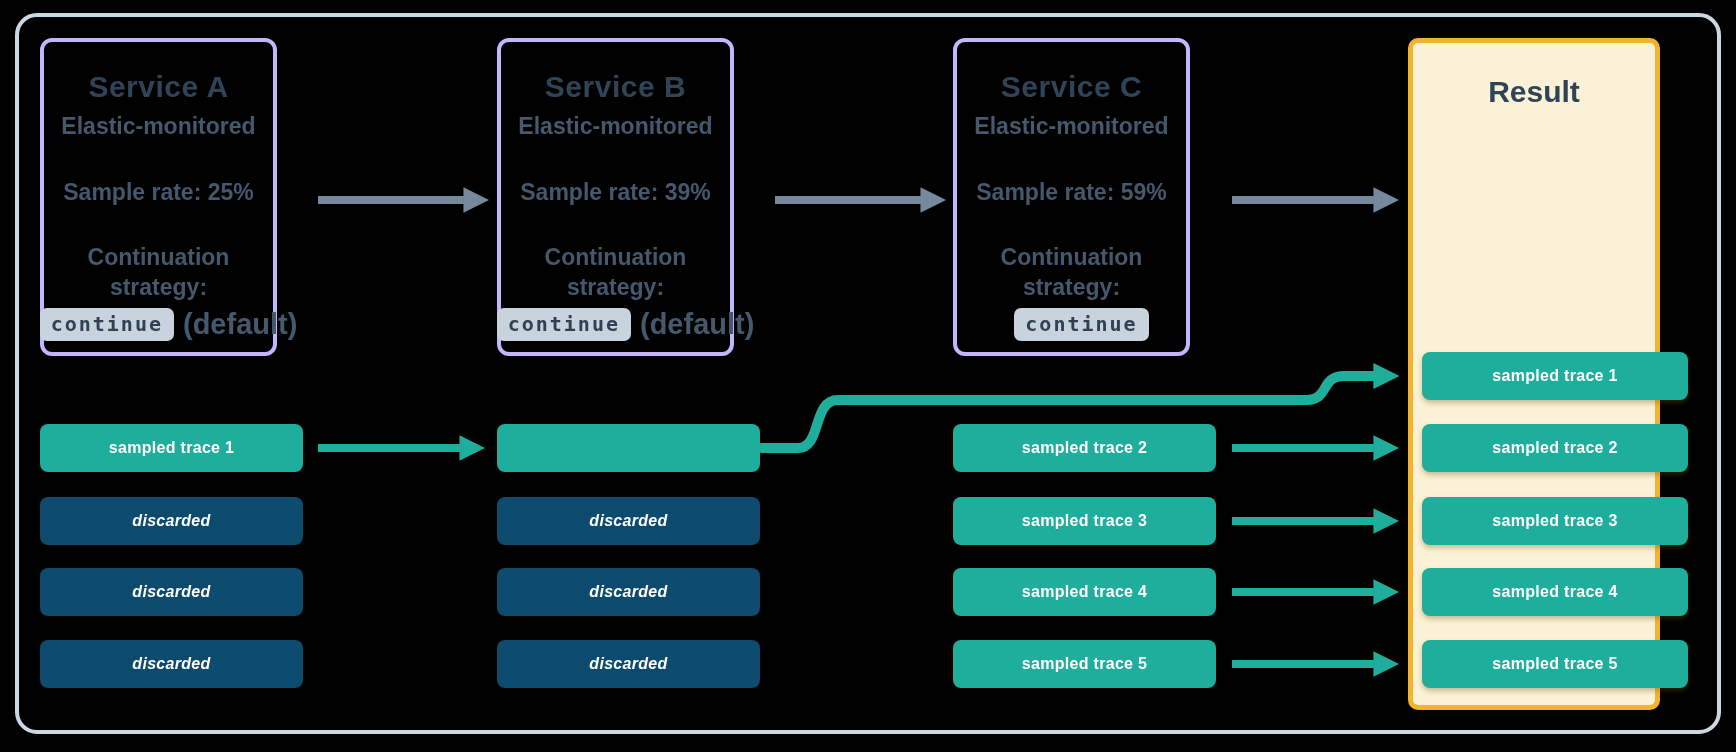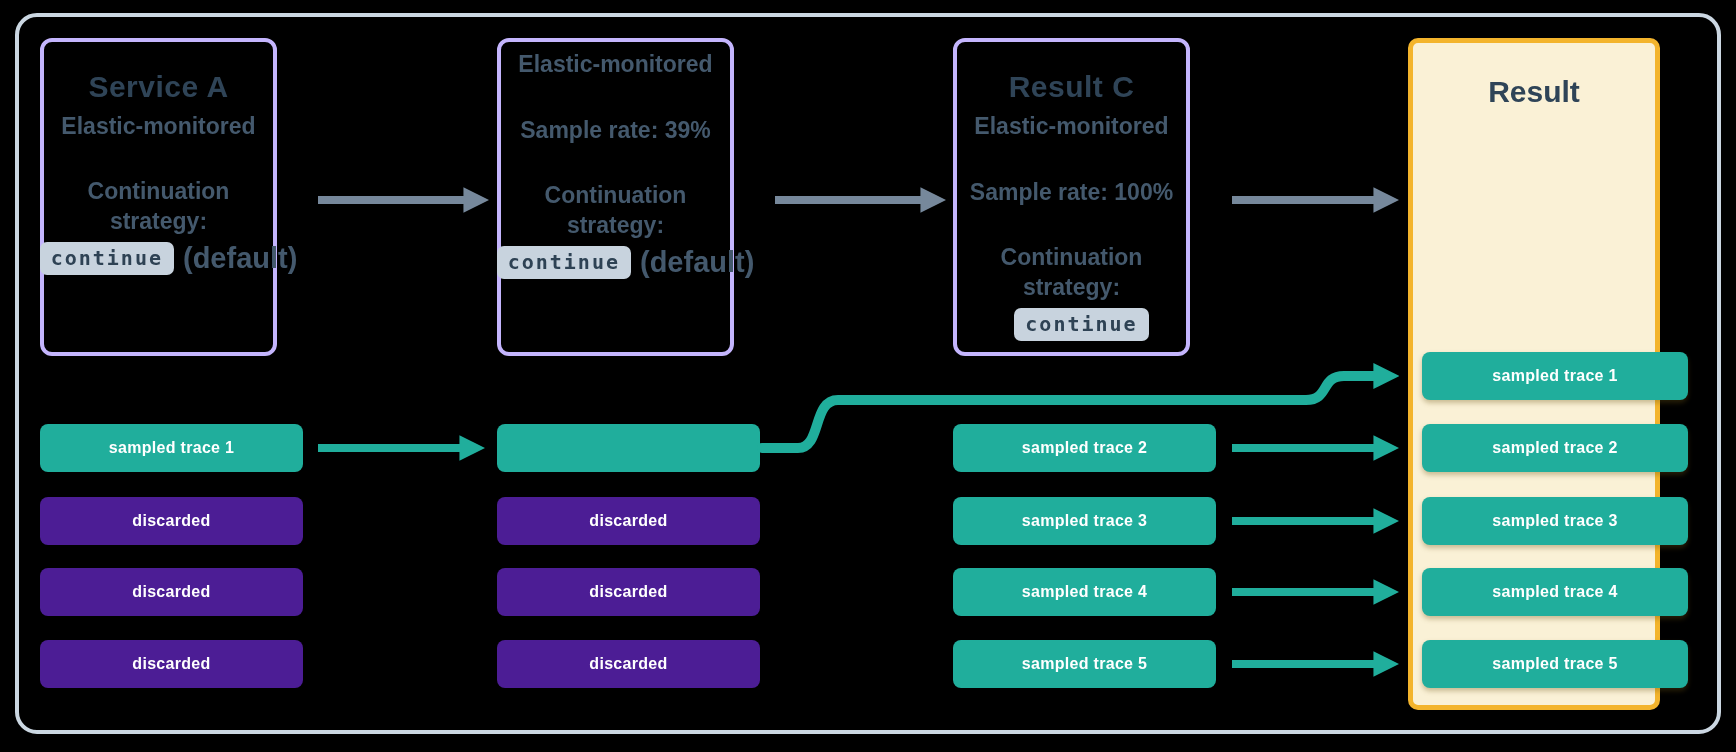--- a/index.html
+++ b/index.html
@@ -108,21 +108,21 @@
     border-radius: 8px;
     display: flex;
     align-items: center;
     justify-content: center;
     color: #FFFFFF;
     font-size: 16px;
     font-weight: 700;
     letter-spacing: 0.3px;
   }
   .trace.sampled   { background: #20AE9C; }
-  .trace.discarded { background: #4c1d95; }
+  .trace.discarded { background: #0c4a6e; font-style: italic; }
   .trace.colA { left: 40px; }
   .trace.colB { left: 497px; }
   .trace.colC { left: 953px; }
   .r1 { top: 424px; }
   .r2 { top: 497px; }
   .r3 { top: 568px; }
   .r4 { top: 640px; }
   .result-trace {
     left: 9px;
     width: 266px;
@@ -144,41 +144,43 @@
 </head>
 <body>
 
 <div class="canvas">
 
   <div class="frame"></div>
 
   <div class="card colA">
     <div class="card-title">Service A</div>
     <div class="card-line monitored">Elastic-monitored</div>
+    <div class="card-line sample">Sample rate: 25%</div>
     <div class="card-line strategy">Continuation strategy:</div>
     <div class="badge-row">
       <span class="badge">continue</span>
       <span class="note">(default)</span>
     </div>
   </div>
 
   <div class="card colB">
+    <div class="card-title">Service B</div>
     <div class="card-line monitored">Elastic-monitored</div>
     <div class="card-line sample">Sample rate: 39%</div>
     <div class="card-line strategy">Continuation strategy:</div>
     <div class="badge-row">
       <span class="badge">continue</span>
       <span class="note">(default)</span>
     </div>
   </div>
 
   <div class="card colC">
-    <div class="card-title">Result C</div>
+    <div class="card-title">Service C</div>
     <div class="card-line monitored">Elastic-monitored</div>
-    <div class="card-line sample">Sample rate: 100%</div>
+    <div class="card-line sample">Sample rate: 59%</div>
     <div class="card-line strategy">Continuation strategy:</div>
     <div class="badge-row">
       <span class="badge">continue</span>
     </div>
   </div>
 
   <div class="trace sampled colA r1">sampled trace 1</div>
   <div class="trace discarded colA r2">discarded</div>
   <div class="trace discarded colA r3">discarded</div>
   <div class="trace discarded colA r4">discarded</div>

